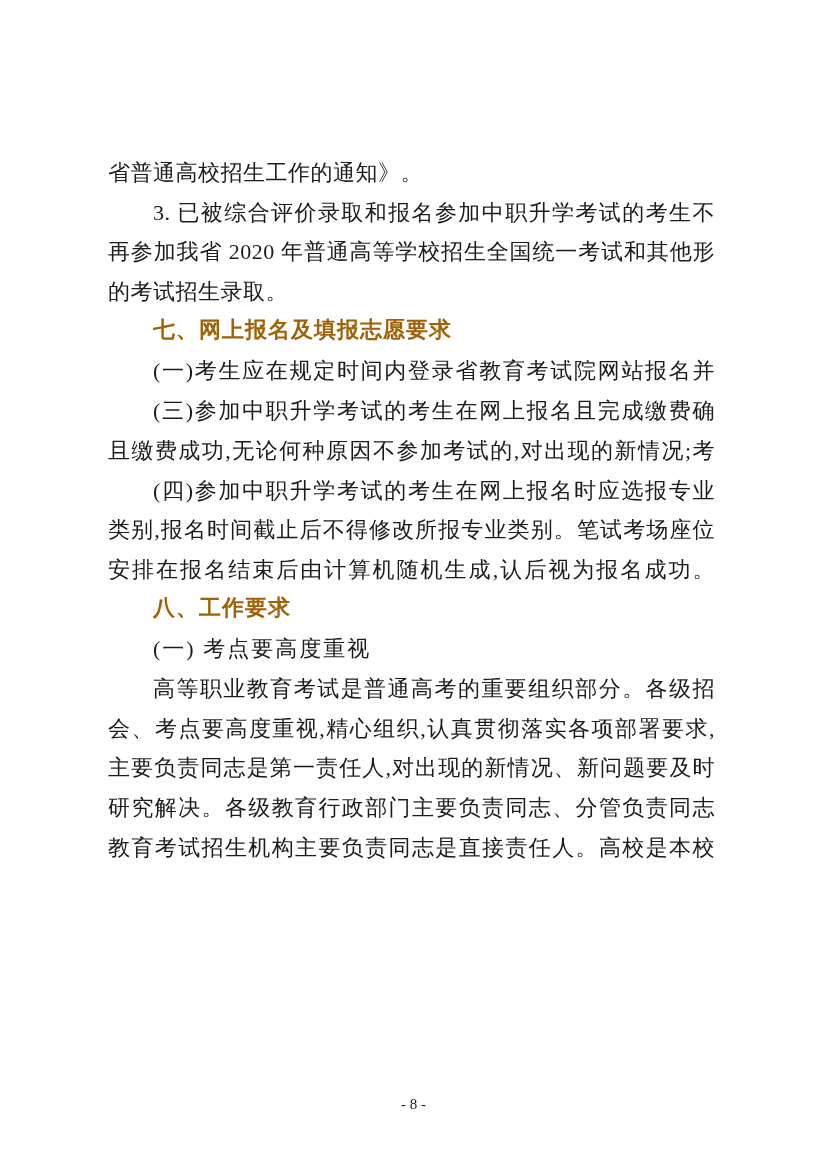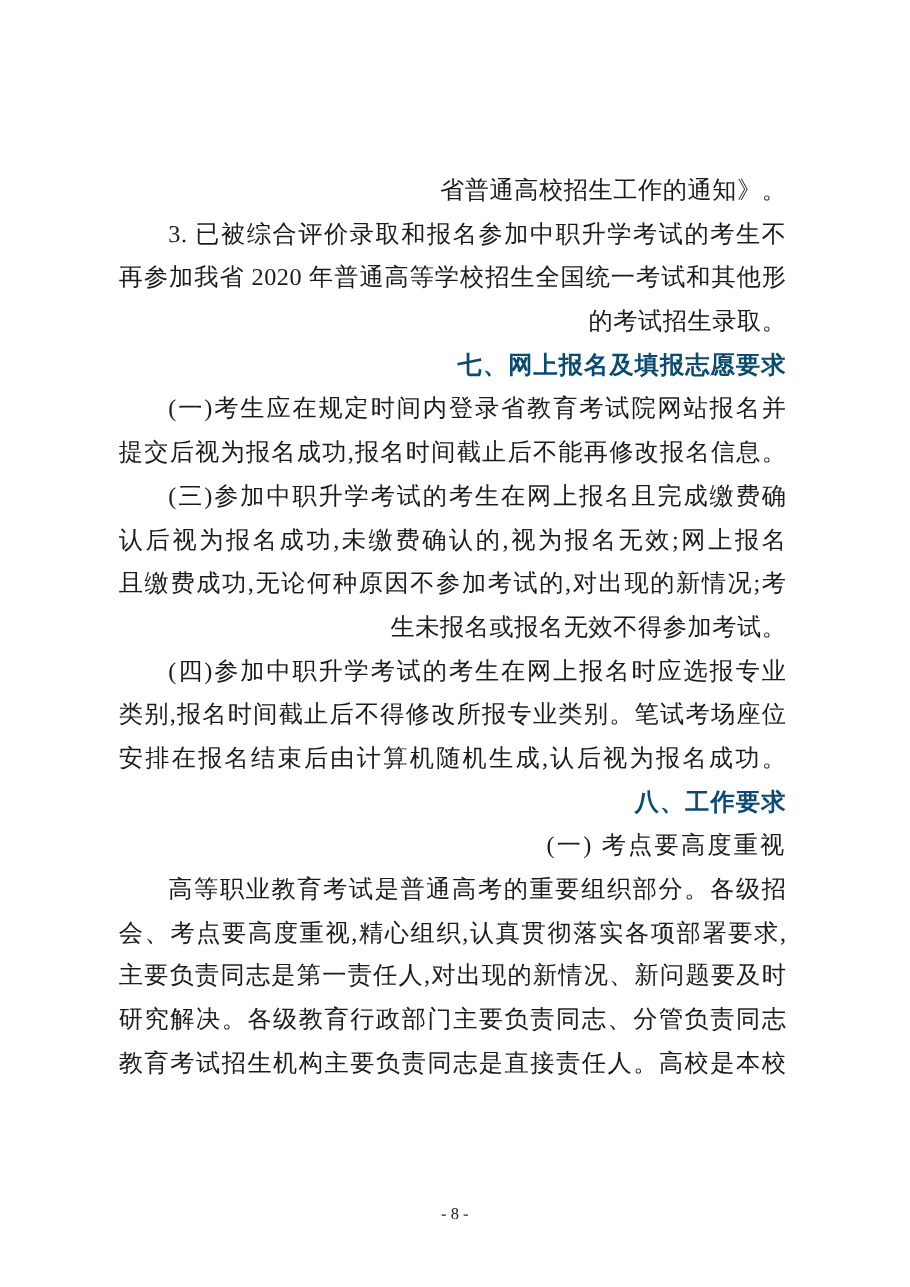--- a/index.html
+++ b/index.html
@@ -27,32 +27,32 @@
     top: 153px;
     width: 607px;
   }
   .ln {
     height: 39.7px;
     line-height: 39.7px;
     font-size: 22px;
     color: #1b1b1b;
     font-family: "Liberation Serif", "DejaVu Serif", serif;
     overflow: hidden;
-    text-align: right;
+    text-align: left;
     letter-spacing: 0.5px;
   }
   .ind  { text-indent: 45px; }
   .fill {
     text-align: justify;
     text-align-last: justify;
   }
   .h1 {
-    font-family: Liberation Serif, serif;
+    font-family: Liberation Mono, monospace;
     font-weight: bold;
-    color: #0c4a6e;
+    color: #a16207;
     letter-spacing: 1px;
   }
   .sub {
     color: #1c1c1c;
     letter-spacing: 2px;
   }
   .pageno {
     position: absolute;
     top: 1094px;
     left: 0;
@@ -68,25 +68,22 @@
 <body>
 
 <div class="page">
   <div class="content">
     <div class="ln">省普通高校招生工作的通知》。</div>
     <div class="ln ind fill">3. 已被综合评价录取和报名参加中职升学考试的考生不得</div>
     <div class="ln fill">再参加我省 2020 年普通高等学校招生全国统一考试和其他形式</div>
     <div class="ln">的考试招生录取。</div>
     <div class="ln ind h1">七、网上报名及填报志愿要求</div>
     <div class="ln ind fill">(一)考生应在规定时间内登录省教育考试院网站报名并</div>
-    <div class="ln fill">提交后视为报名成功,报名时间截止后不能再修改报名信息。</div>
     <div class="ln ind fill">(三)参加中职升学考试的考生在网上报名且完成缴费确</div>
-    <div class="ln fill">认后视为报名成功,未缴费确认的,视为报名无效;网上报名</div>
     <div class="ln fill">且缴费成功,无论何种原因不参加考试的,对出现的新情况;考</div>
-    <div class="ln">生未报名或报名无效不得参加考试。</div>
     <div class="ln ind fill">(四)参加中职升学考试的考生在网上报名时应选报专业</div>
     <div class="ln fill">类别,报名时间截止后不得修改所报专业类别。笔试考场座位</div>
     <div class="ln fill">安排在报名结束后由计算机随机生成,认后视为报名成功。</div>
     <div class="ln ind h1">八、工作要求</div>
     <div class="ln ind sub">(一) 考点要高度重视</div>
     <div class="ln ind fill">高等职业教育考试是普通高考的重要组织部分。各级招委</div>
     <div class="ln fill">会、考点要高度重视,精心组织,认真贯彻落实各项部署要求,</div>
     <div class="ln fill">主要负责同志是第一责任人,对出现的新情况、新问题要及时</div>
     <div class="ln fill">研究解决。各级教育行政部门主要负责同志、分管负责同志和</div>
     <div class="ln fill">教育考试招生机构主要负责同志是直接责任人。高校是本校考</div>

